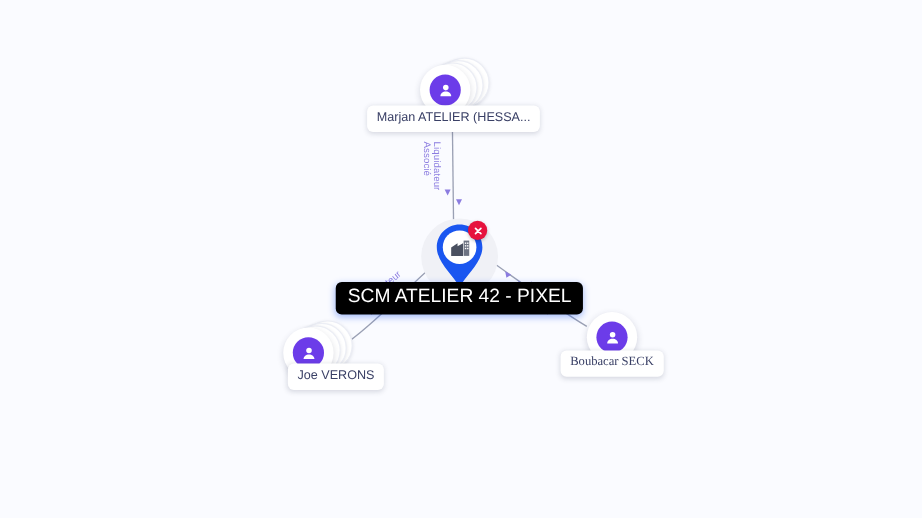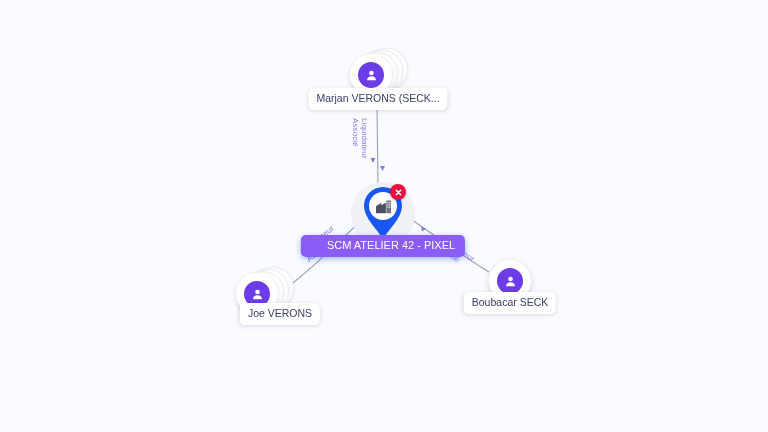--- a/index.html
+++ b/index.html
@@ -98,24 +98,24 @@
     background: #ffffff;
     color: #3a4066;
     font-size: 10.5px;
     line-height: 1;
     padding: 5px 8px 6px 8px;
     border-radius: 5px;
     white-space: nowrap;
     box-shadow: 0 1px 4px rgba(40,45,80,0.17);
   }
   .node-label.selected {
-    background: #8b5cf6;
+    background: #000000;
     color: #ffffff;
-    font-size: 11px;
-    padding: 5px 10px 6px 26px;
+    font-size: 16px;
+    padding: 5px 10px 6px 10px;
     box-shadow: 0 2px 6px rgba(26,86,240,0.40);
     z-index: 30;
   }
 
   
   .pin-wrap {
     position: absolute;
     transform: translate(-50%, -50%);
     width: 64px;
     height: 64px;
@@ -202,21 +202,21 @@
       <div class="stack-ghost g3"></div>
       <div class="avatar-front">
         <div class="avatar-disc">
           <svg width="15" height="15" viewBox="0 0 24 24" fill="#ffffff">
             <circle cx="12" cy="8" r="3.7"></circle>
             <path d="M4.8 19.5c0-3.9 3.3-6.2 7.2-6.2s7.2 2.3 7.2 6.2z"></path>
           </svg>
         </div>
       </div>
     </div>
-    <div class="node-label" style="left:378px; top:88px;">Marjan VERONS (SECK...</div>
+    <div class="node-label" style="left:378px; top:88px;">Marjan ATELIER (HESSA...</div>
   </div>
 
   <div class="node">
     <div class="pin-wrap" style="left:383px; top:214px;">
       <div class="pin-inner">
         <svg width="44" height="56" viewBox="0 0 44 56">
           <path d="M22 2 C11.5 2, 3 10.5, 3 21 C3 33, 16 44, 22 54 C28 44, 41 33, 41 21 C41 10.5, 32.5 2, 22 2 Z" fill="#1a56f0"></path>
           <circle cx="22" cy="21" r="14" fill="#ffffff"></circle>
         </svg>
         <div style="position:absolute; left:0; top:0; width:44px; height:56px; display:flex; align-items:flex-start; justify-content:center; pointer-events:none;">
@@ -262,16 +262,16 @@
 
   <div class="node">
     <div class="avatar-single" style="left:510px; top:281px;">
       <div class="avatar-disc">
         <svg width="15" height="15" viewBox="0 0 24 24" fill="#ffffff">
           <circle cx="12" cy="8" r="3.7"></circle>
           <path d="M4.8 19.5c0-3.9 3.3-6.2 7.2-6.2s7.2 2.3 7.2 6.2z"></path>
         </svg>
       </div>
     </div>
-    <div class="node-label" style="left:510px; top:292px;">Boubacar SECK</div>
+    <div class="node-label" style="left:510px; top:292px;font-family:Liberation Serif, serif;">Boubacar SECK</div>
   </div>
 
 </div>
 
 </body></html>

